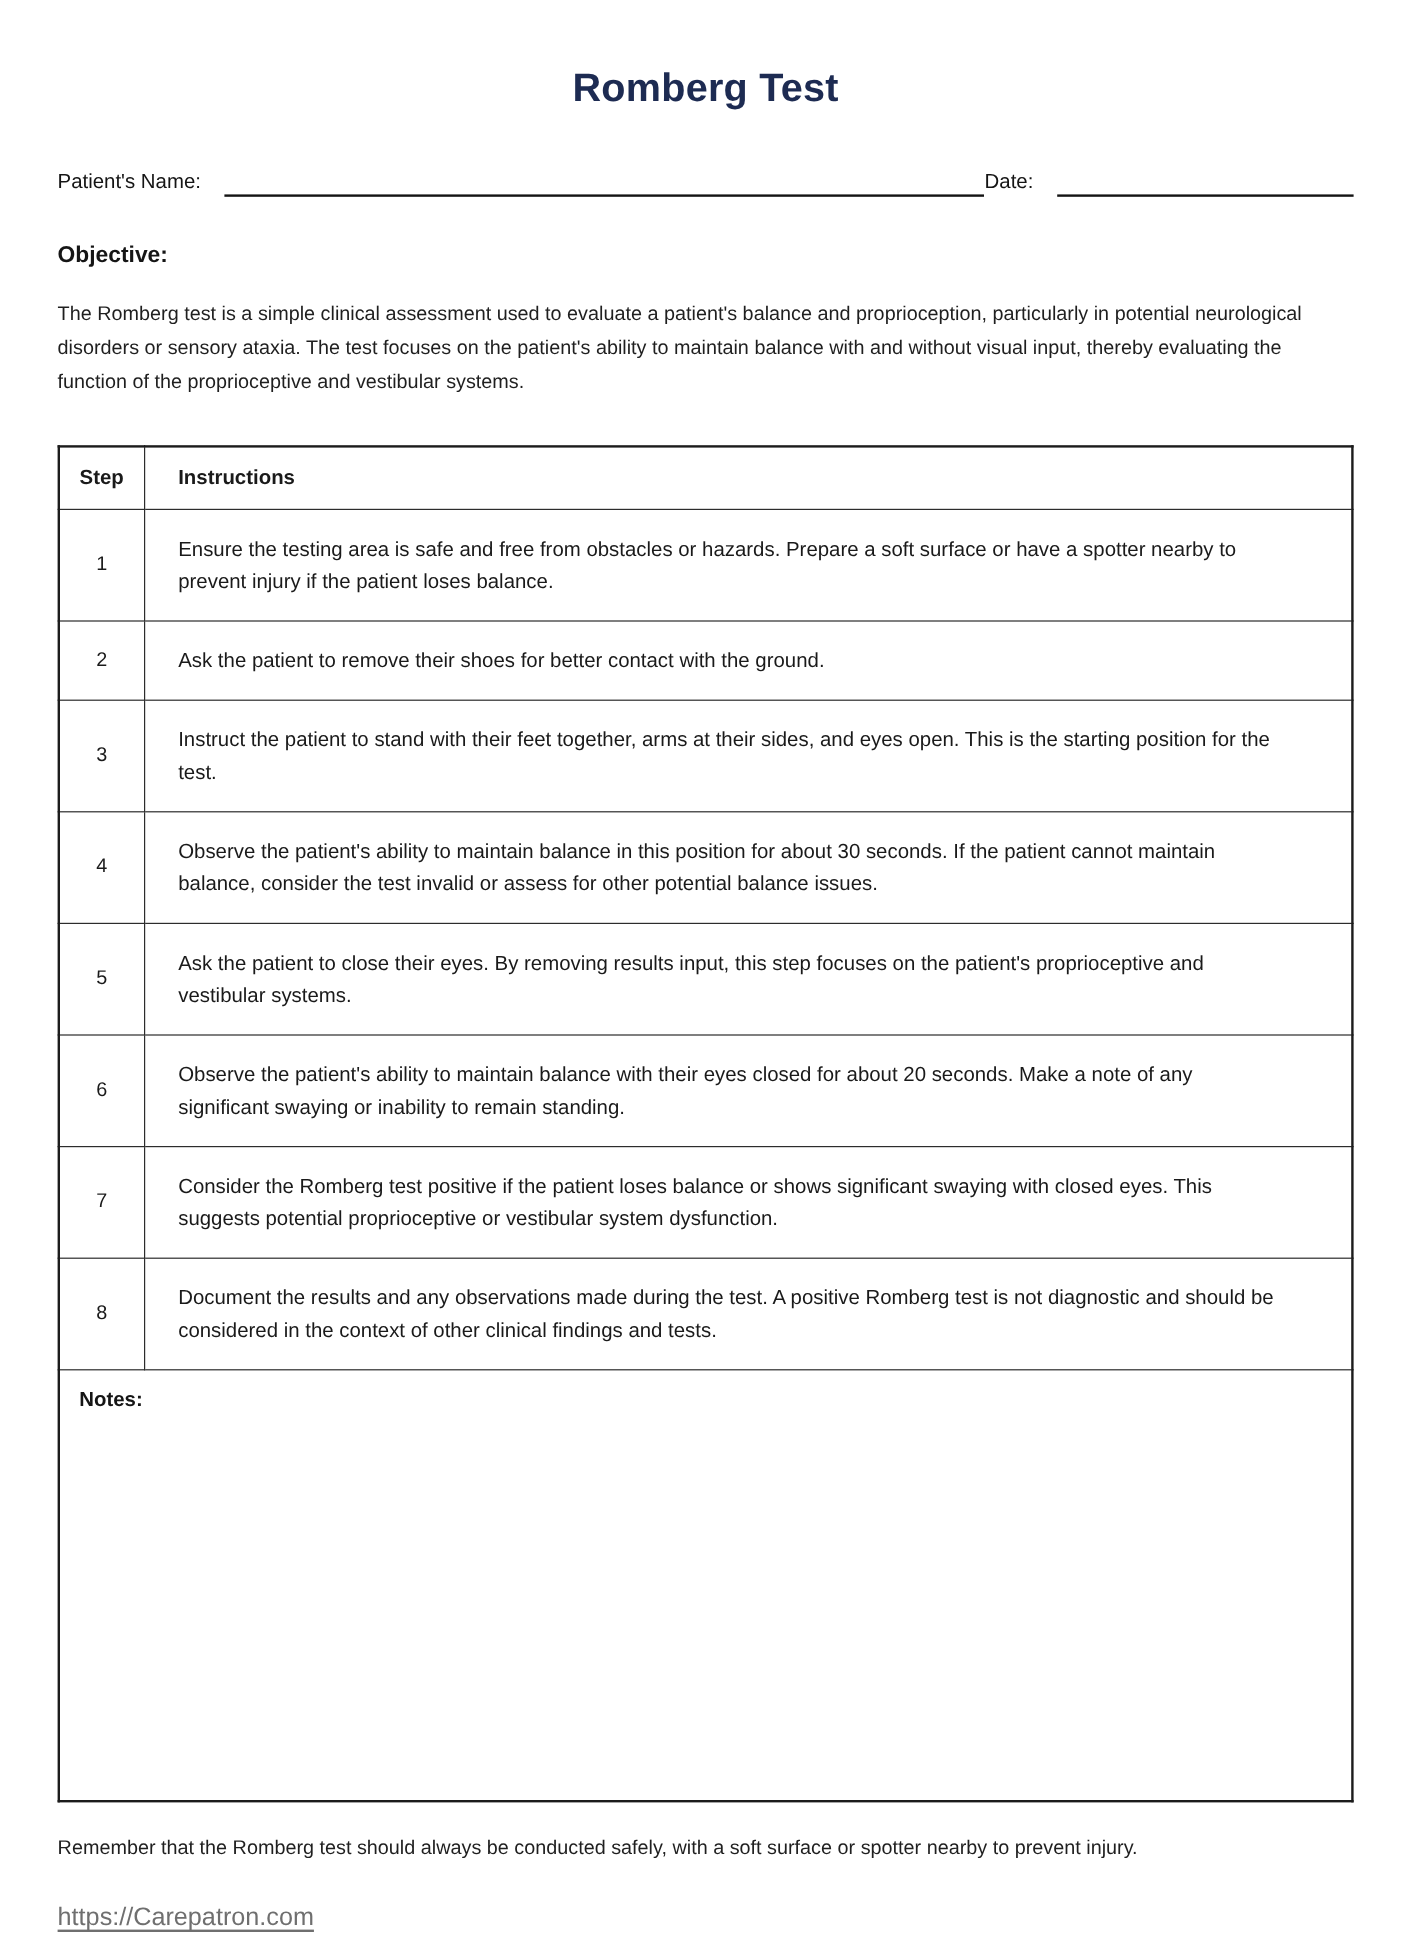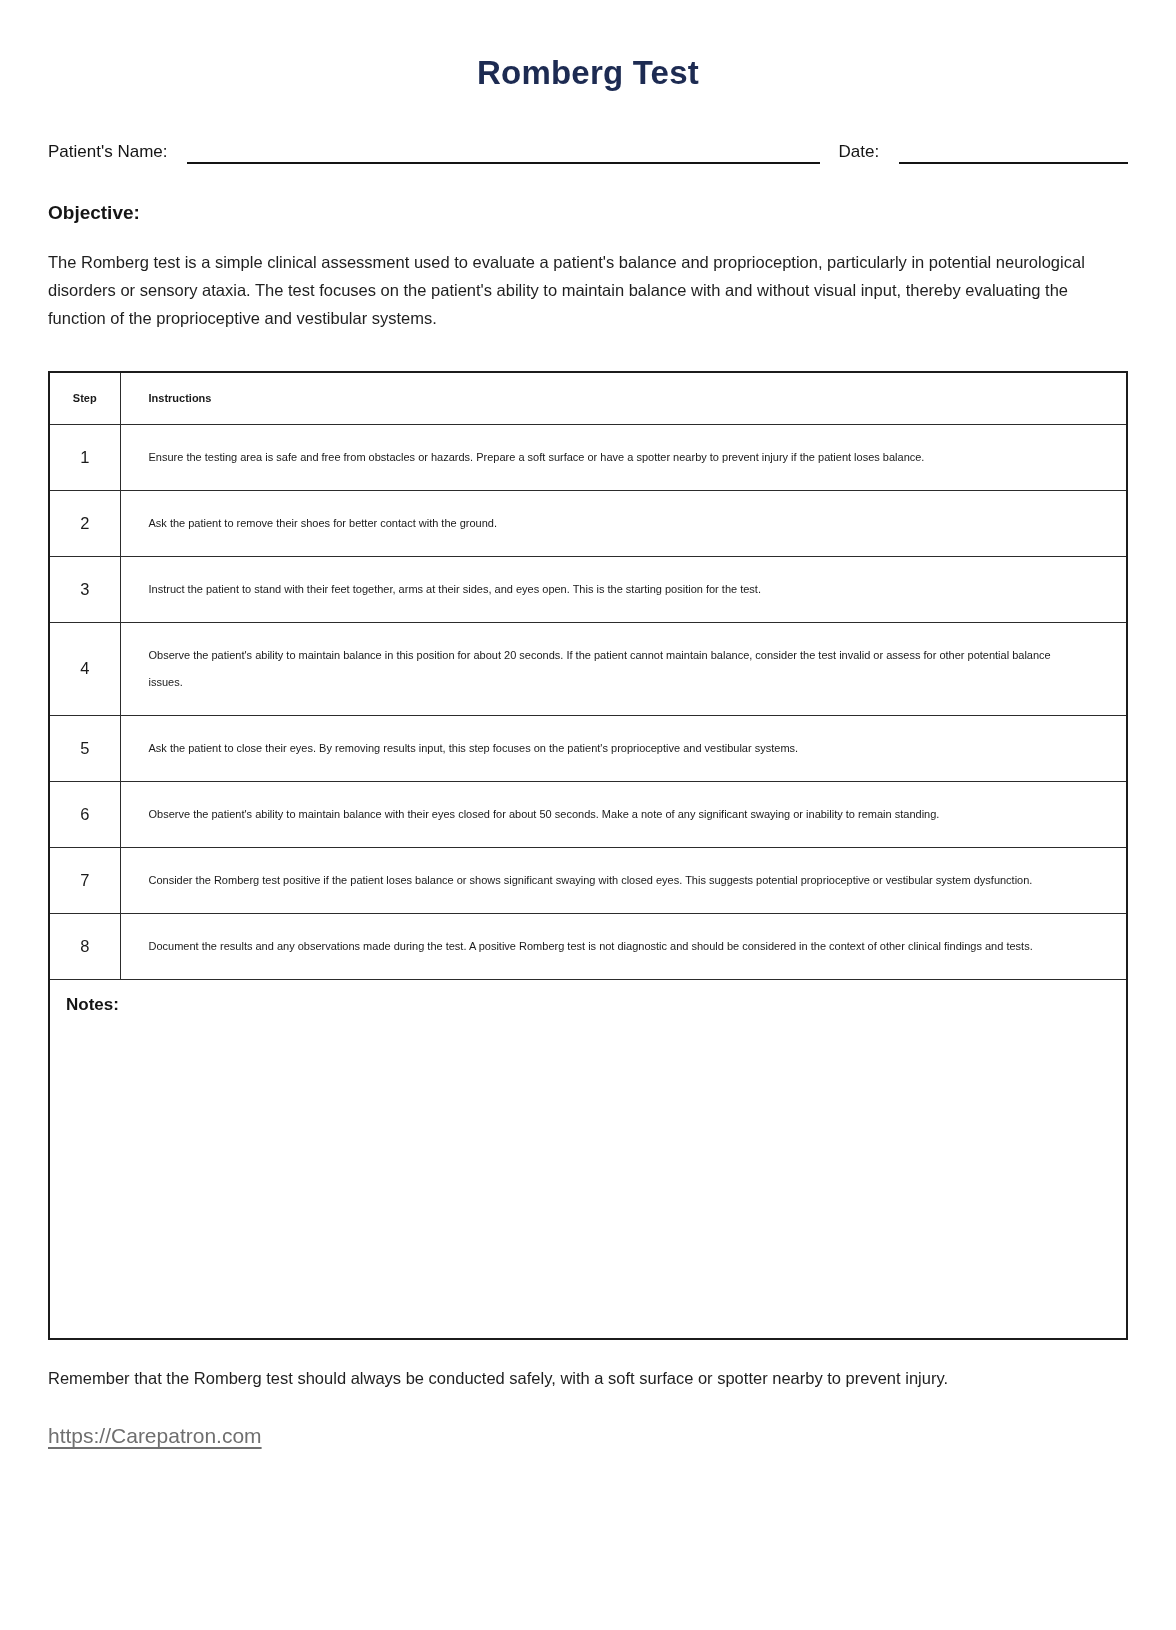--- a/index.html
+++ b/index.html
@@ -37,21 +37,21 @@
     color: #151515;
     white-space: nowrap;
     padding-bottom: 2px;
   }
   .fill-line {
     border-bottom: 2px solid #141414;
     height: 22px;
     display: inline-block;
   }
   .patient-line { width: 633px; margin-left: 20px; }
-  .date-label  { margin-left: 18px; }
+  .date-label  { }
   .date-line   { flex: 1; margin-left: 20px; }
   .objective-heading {
     margin-top: 38px;
     font-size: 19px;
     font-weight: 700;
     color: #151515;
   }
   .objective-body {
     margin-top: 24px;
     font-size: 16.5px;
@@ -60,21 +60,21 @@
     max-width: 1042px;
   }
   table.steps-table {
     margin-top: 39px;
     width: 100%;
     border-collapse: collapse;
     border: 2px solid #1c1c1c;
   }
   .steps-table th, .steps-table td {
     border: 1px solid #2c2c2c;
-    font-size: 11px;
+    font-size: 17px;
     color: #1a1a1a;
     vertical-align: middle;
   }
   .steps-table th {
     font-weight: 700;
     text-align: left;
     height: 52px;
   }
   th.step-col { width: 71px; text-align: center; }
   th.instr-col { padding-left: 28px; }
@@ -154,29 +154,29 @@
         <tr>
           <td class="step-cell">2</td>
           <td class="instruction-cell">Ask the patient to remove their shoes for better contact with the ground.</td>
         </tr>
         <tr>
           <td class="step-cell">3</td>
           <td class="instruction-cell">Instruct the patient to stand with their feet together, arms at their sides, and eyes open. This is the starting position for the test.</td>
         </tr>
         <tr>
           <td class="step-cell">4</td>
-          <td class="instruction-cell">Observe the patient's ability to maintain balance in this position for about 20 seconds. If the patient cannot maintain balance, consider the test invalid or assess for other potential balance issues.</td>
+          <td class="instruction-cell">Observe the patient's ability to maintain balance in this position for about 30 seconds. If the patient cannot maintain balance, consider the test invalid or assess for other potential balance issues.</td>
         </tr>
         <tr>
           <td class="step-cell">5</td>
           <td class="instruction-cell">Ask the patient to close their eyes. By removing results input, this step focuses on the patient's proprioceptive and vestibular systems.</td>
         </tr>
         <tr>
           <td class="step-cell">6</td>
-          <td class="instruction-cell">Observe the patient's ability to maintain balance with their eyes closed for about 50 seconds. Make a note of any significant swaying or inability to remain standing.</td>
+          <td class="instruction-cell">Observe the patient's ability to maintain balance with their eyes closed for about 20 seconds. Make a note of any significant swaying or inability to remain standing.</td>
         </tr>
         <tr>
           <td class="step-cell">7</td>
           <td class="instruction-cell">Consider the Romberg test positive if the patient loses balance or shows significant swaying with closed eyes. This suggests potential proprioceptive or vestibular system dysfunction.</td>
         </tr>
         <tr>
           <td class="step-cell">8</td>
           <td class="instruction-cell">Document the results and any observations made during the test. A positive Romberg test is not diagnostic and should be considered in the context of other clinical findings and tests.</td>
         </tr>
       </tbody>

